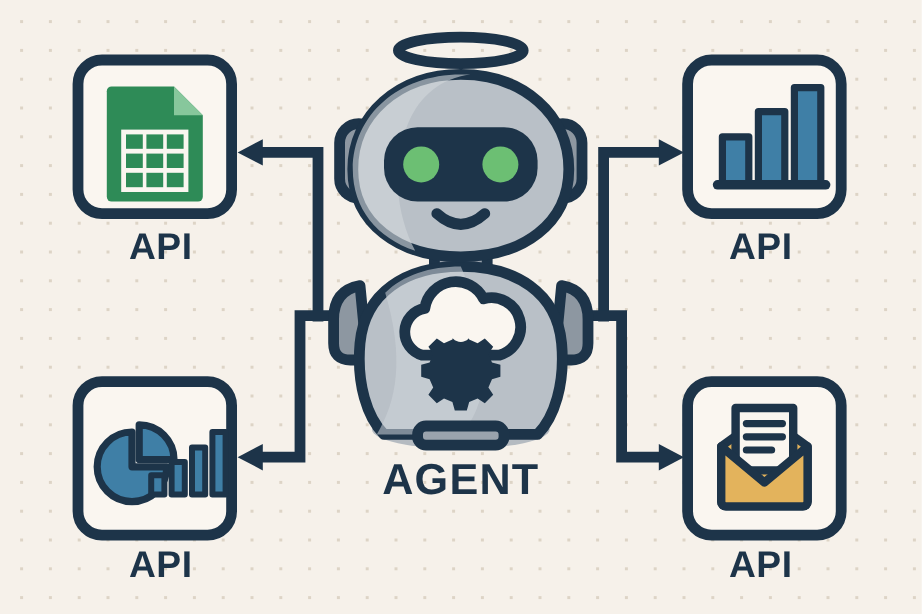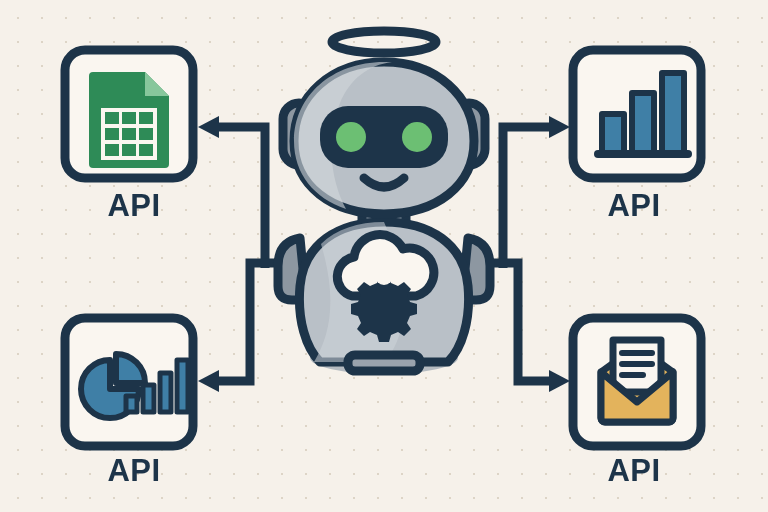--- a/index.html
+++ b/index.html
@@ -180,14 +180,15 @@
       <circle cx="417" cy="137" r="15" fill="#6cbf73"></circle>
 
       <path d="M364,178 q20,18 40,0" fill="none" stroke="#1d3449" stroke-width="9" stroke-linecap="round"></path>
     </g>
   </svg>
 
   <div class="node-label api-label" id="lbl-tl">API</div>
   <div class="node-label api-label" id="lbl-tr">API</div>
   <div class="node-label api-label" id="lbl-bl">API</div>
   <div class="node-label api-label" id="lbl-br">API</div>
+  <div class="node-label agent-label" id="lbl-agent">AGENT</div>
 
 </div>
 
 </body></html>

